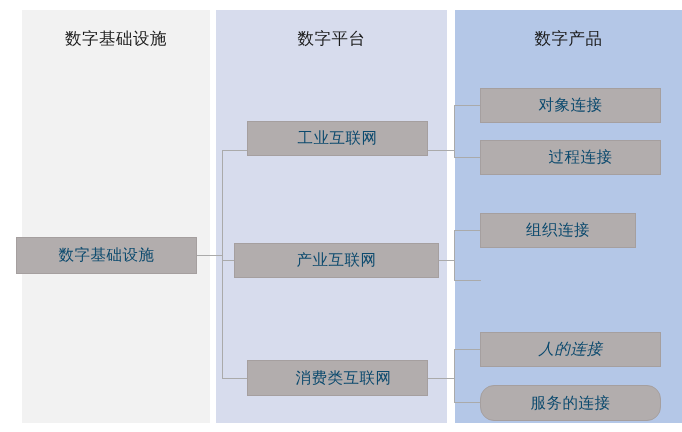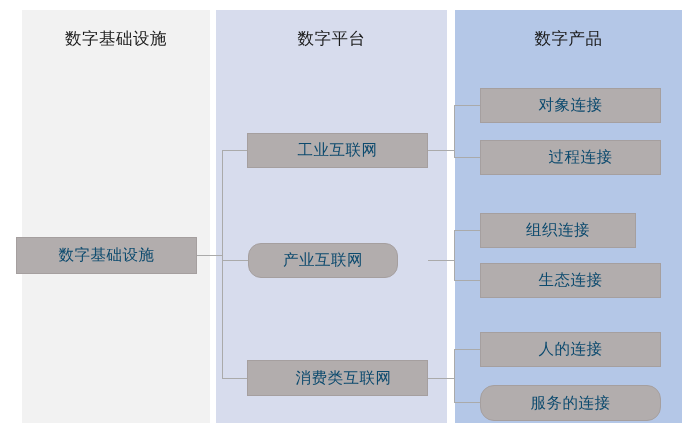--- a/index.html
+++ b/index.html
@@ -75,30 +75,30 @@
     font-size: 15.5px;
     color: #0c4a6e;
     letter-spacing: 0.5px;
     white-space: nowrap;
   }
 
   
   .node-infra-root { left: 16px;  top: 237px; width: 181px; height: 37px; }
 
   
-  .node-industrial { left: 247px; top: 133px; width: 181px; height: 35px; }
-  .node-industry   { left: 248px; top: 243px; width: 150px; height: 35px; border-radius: 13px; }
+  .node-industrial { left: 247px; top: 121px; width: 181px; height: 35px; }
+  .node-industry   { left: 234px; top: 243px; width: 205px; height: 35px; }
   .node-consumer   { left: 247px; top: 360px; width: 181px; height: 36px; padding-left: 12px; }
 
   
   .node-object   { left: 480px; top: 88px;  width: 181px; height: 35px; }
   .node-process  { left: 480px; top: 140px; width: 181px; height: 35px; padding-left: 20px; }
   .node-org      { left: 480px; top: 213px; width: 156px; height: 35px; }
   .node-eco      { left: 480px; top: 263px; width: 181px; height: 35px; }
-  .node-people   { left: 480px; top: 332px; width: 181px; height: 35px; }
+  .node-people   { left: 480px; top: 332px; width: 181px; height: 35px; font-style: italic; }
   .node-service  { left: 480px; top: 385px; width: 181px; height: 36px; border-radius: 14px; }
 
   
   .conn {
     position: absolute;
     background: #aaaaaa;
   }
   .conn-h { height: 1px; }
   .conn-v { width: 1px; }
 </style>
@@ -144,17 +144,16 @@
 
   <div class="node node-infra-root">数字基础设施</div>
 
   <div class="node node-industrial">工业互联网</div>
   <div class="node node-industry">产业互联网</div>
   <div class="node node-consumer">消费类互联网</div>
 
   <div class="node node-object">对象连接</div>
   <div class="node node-process">过程连接</div>
   <div class="node node-org">组织连接</div>
-  <div class="node node-eco">生态连接</div>
   <div class="node node-people">人的连接</div>
   <div class="node node-service">服务的连接</div>
 
 </div>
 
 </body></html>

